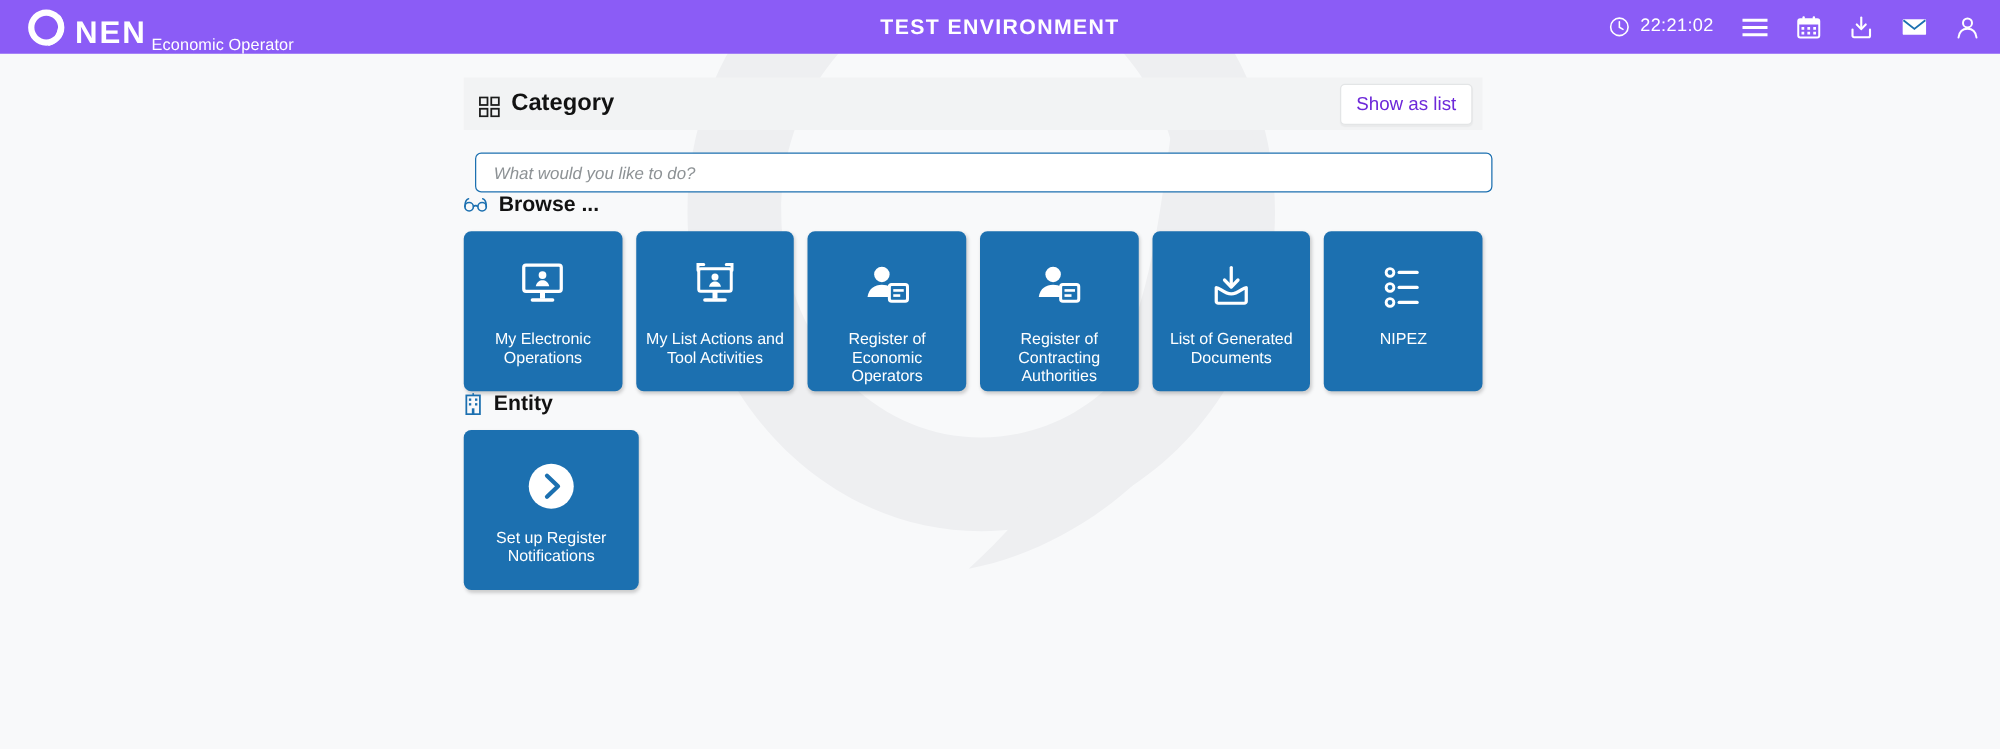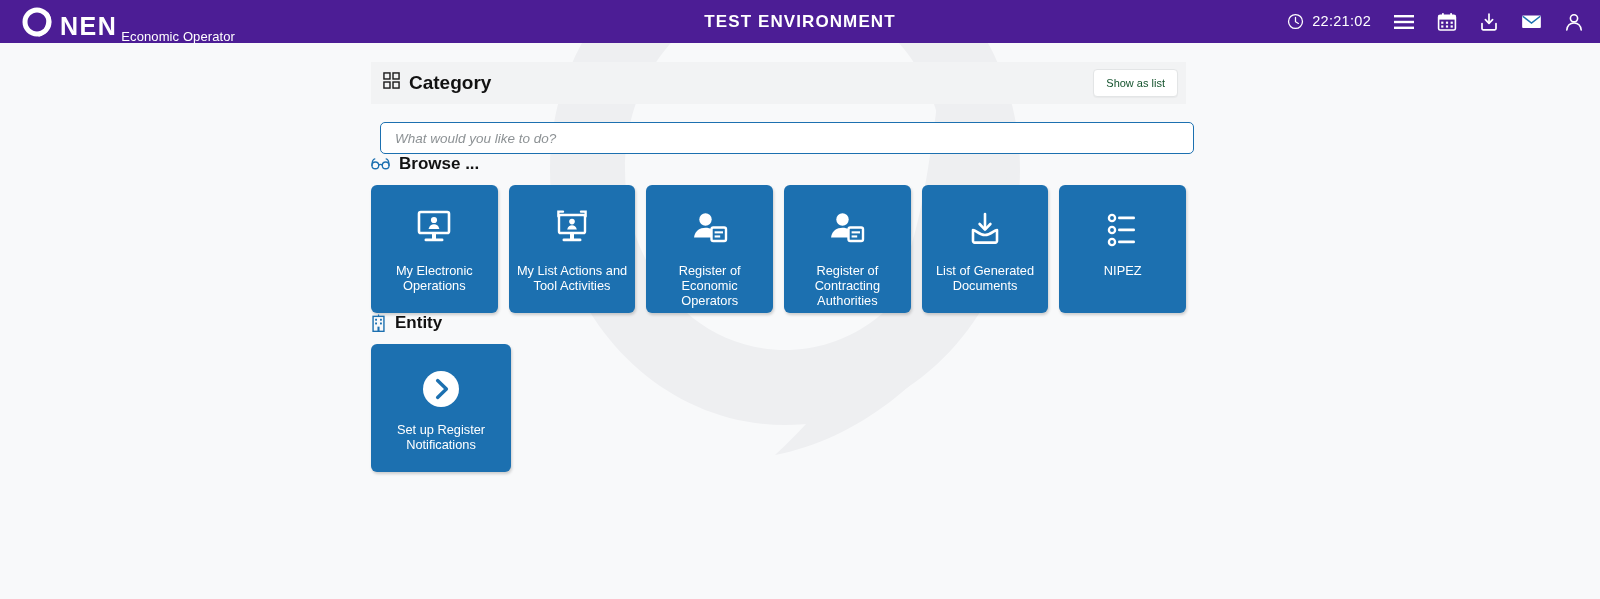--- a/index.html
+++ b/index.html
@@ -24,21 +24,21 @@
     pointer-events: none;
     z-index: 0;
     opacity: 1;
   }
 
   
   .header {
     position: relative;
     z-index: 5;
     height: 43px;
-    background: #4c1d95;
+    background: #8b5cf6;
     display: flex;
     align-items: center;
     padding: 0 16px 0 20px;
     color: #ffffff;
   }
   .brand { display: flex; align-items: flex-end; gap: 0; }
   .brand-logo { width: 34px; height: 34px; flex: none; }
   .brand-text { display: flex; align-items: baseline; }
   .brand-name {
     font-size: 25px; font-weight: bold; letter-spacing: 1.5px;
@@ -68,29 +68,29 @@
   }
   .panel { width: 815px; }
 
   .cat-bar {
     height: 42px;
     background: #f2f3f4;
     display: flex; align-items: center;
     padding: 0 8px 0 12px;
     margin-top: 19px;
   }
-  .cat-left { display: flex; align-items: flex-start; gap: 9px; }
+  .cat-left { display: flex; align-items: flex-end; gap: 9px; }
   .cat-title { font-size: 19px; font-weight: bold; color: #121212; }
   .show-as-list {
     margin-left: auto;
     background: #ffffff;
     border: 1px solid #e3e5e6;
     border-radius: 4px;
-    color: #14532d;
-    font-size: 11px;
+    color: #6d28d9;
+    font-size: 15px;
     padding: 7px 12px;
     cursor: pointer;
     font-family: "Liberation Sans", sans-serif;
     box-shadow: 0 1px 1px rgba(0,0,0,.04);
   }
 
   .search-wrap { margin-top: 18px; margin-left: 9px; }
   .search-input {
     width: 814px; height: 32px;
     border: 1.6px solid #1c70b0;

